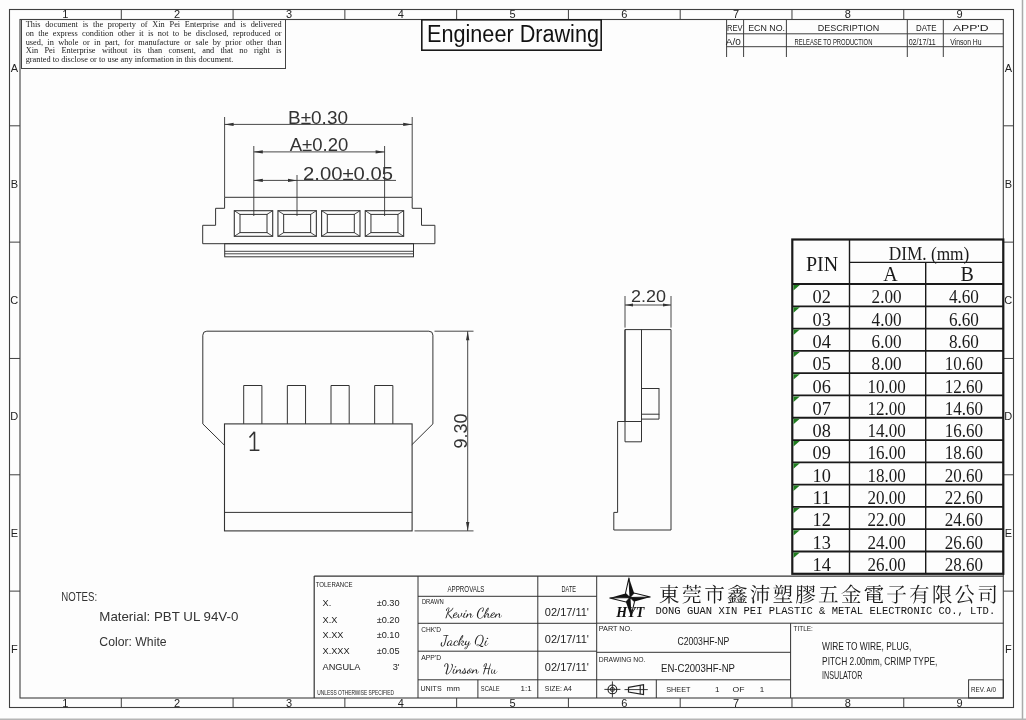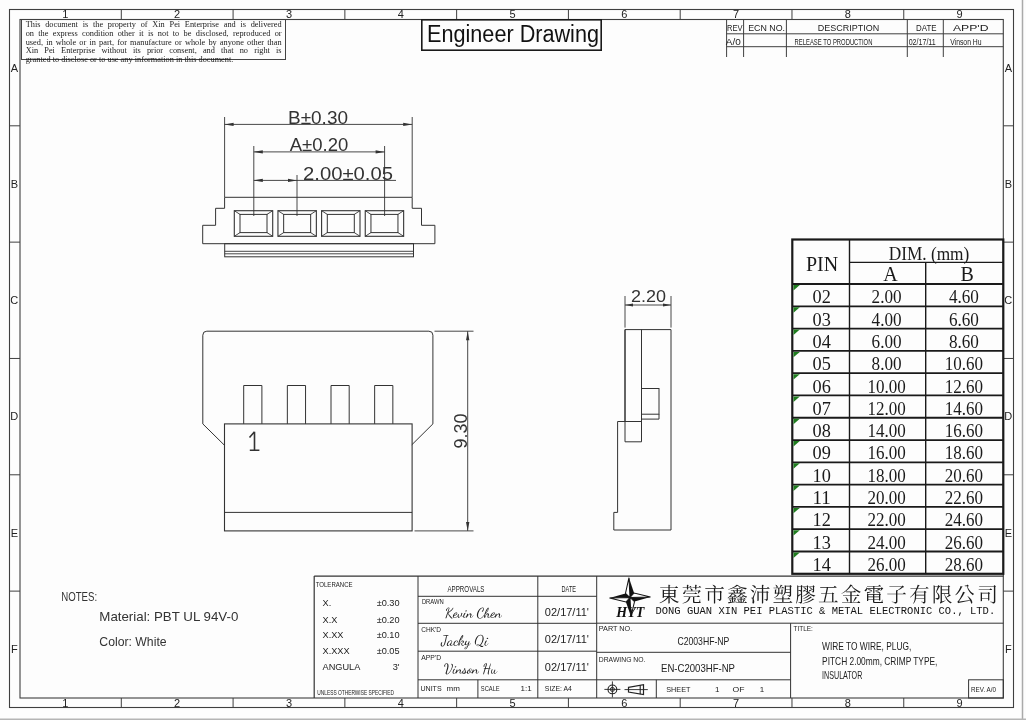--- a/index.html
+++ b/index.html
@@ -1,26 +1,26 @@
 <!DOCTYPE html>
 <html><head><meta charset="utf-8"><style>
 html,body{margin:0;padding:0;width:1026px;height:720px;background:#fdfdfd;overflow:hidden}
 #wrap{position:relative;width:1026px;height:720px;font-family:"Liberation Sans",sans-serif}
-#disc{position:absolute;left:20.7px;top:19.3px;width:264.9px;height:41px;border:1px solid #444;
+#disc{position:absolute;left:20.7px;top:19.3px;width:264.9px;height:50px;border:1px solid #444;
 font-family:"Liberation Serif",serif;font-size:8.3px;line-height:8.6px;color:#1a1a1a;
 padding:1.2px 3px 0 4px;box-sizing:border-box}
 #disc div{text-align:justify;text-align-last:justify;white-space:nowrap}
 #disc div.last{text-align-last:left}
 </style></head><body>
 <div id="wrap">
 <div id="disc">
 <div>This document is the property of Xin Pei Enterprise and is delivered</div>
 <div>on the express condition other it is not to be disclosed, reproduced or</div>
-<div>used, in whole or in part, for manufacture or whole by anyone other than</div>
-<div>Xin Pei Enterprise without its prior consent, and that no right is</div>
+<div>used, in whole or in part, for manufacture or sale by prior other than</div>
+<div>Xin Pei Enterprise without its than consent, and that no right is</div>
 <div class="last">granted to disclose or to use any information in this document.</div>
 </div>
 <svg width="1026" height="720" viewBox="0 0 1026 720" style="position:absolute;left:0;top:0">
 <rect x="9.5" y="9.5" width="1004.0" height="698.0" fill="none" stroke="#3f3f3f" stroke-width="1.1"></rect>
 <rect x="20" y="19.5" width="983.3" height="678.5" fill="none" stroke="#3f3f3f" stroke-width="1.1"></rect>
 <line x1="1022.5" y1="0" x2="1022.5" y2="720" stroke="#aaa" stroke-width="1.5"></line>
 <line x1="0" y1="719.2" x2="1026" y2="719.2" stroke="#b5b5b5" stroke-width="1.4"></line>
 <line x1="121.3" y1="9.5" x2="121.3" y2="19.5" stroke="#3f3f3f" stroke-width="1.0"></line>
 <line x1="121.3" y1="698" x2="121.3" y2="707.5" stroke="#3f3f3f" stroke-width="1.0"></line>
 <line x1="233.07999999999998" y1="9.5" x2="233.07999999999998" y2="19.5" stroke="#3f3f3f" stroke-width="1.0"></line>

